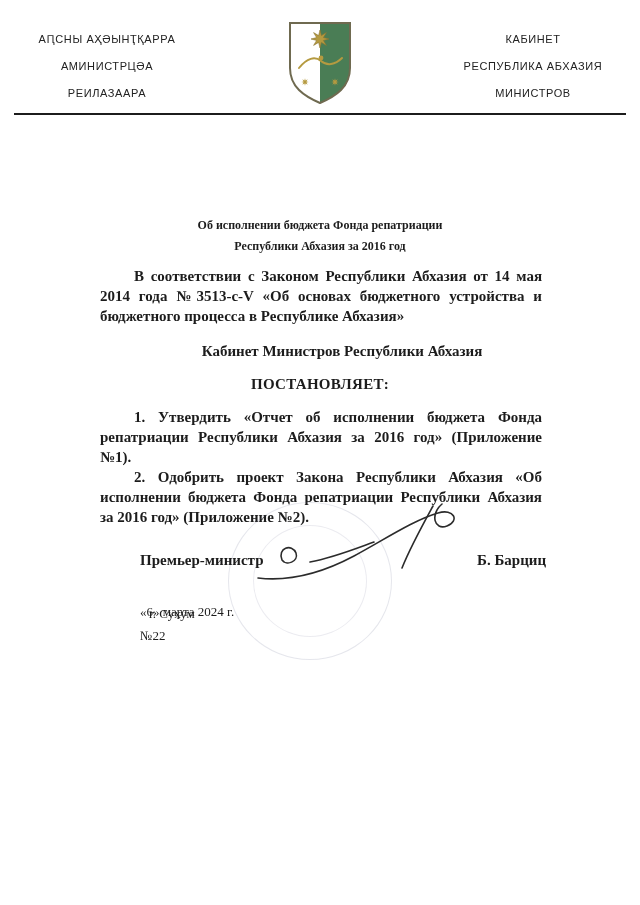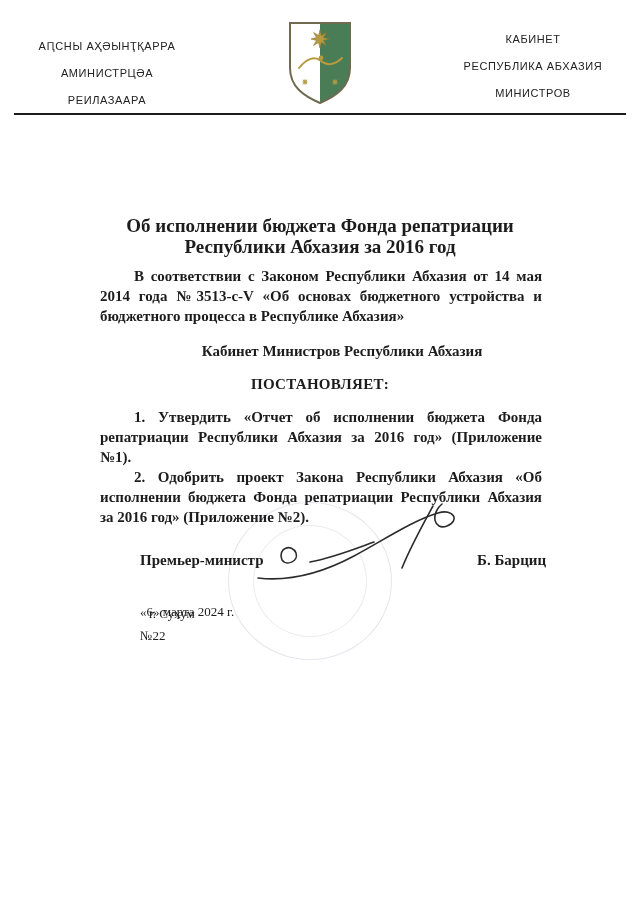--- a/index.html
+++ b/index.html
@@ -14,40 +14,40 @@
   }
   
   .hdr-block{
     position:absolute;top:26px;
     width:170px;
     font-family:"Liberation Sans", sans-serif;
     font-size:11px;letter-spacing:.6px;
     text-align:center;line-height:27px;
     color:#222;
   }
-  .hdr-left{left:22px;margin-top:7px;}
+  .hdr-left{left:22px;}
   .hdr-right{right:22px;}
   .emblem{
     position:absolute;top:20px;left:287px;
     width:66px;height:86px;
   }
   .rule{
     position:absolute;top:113px;left:14px;right:14px;
     height:2px;background:#1c1c1c;
   }
   
   .doc-title{
     position:absolute;top:177px;left:0;right:0;
     text-align:center;font-weight:bold;
     font-size:17px;letter-spacing:.5px;
   }
   .doc-subtitle{
     position:absolute;top:215px;left:0;right:0;
     text-align:center;font-weight:bold;
-    font-size:19px;line-height:21px;
+    font-size:12px;line-height:21px;
   }
   .body-col{
     position:absolute;left:100px;width:442px;
     font-size:15px;line-height:20px;
     text-align:justify;
   }
   .body-col p{margin:0;text-indent:34px;font-weight:bold;}
   .intro{top:266px;}
   .center-bold{
     position:absolute;left:0;right:0;text-align:center;

